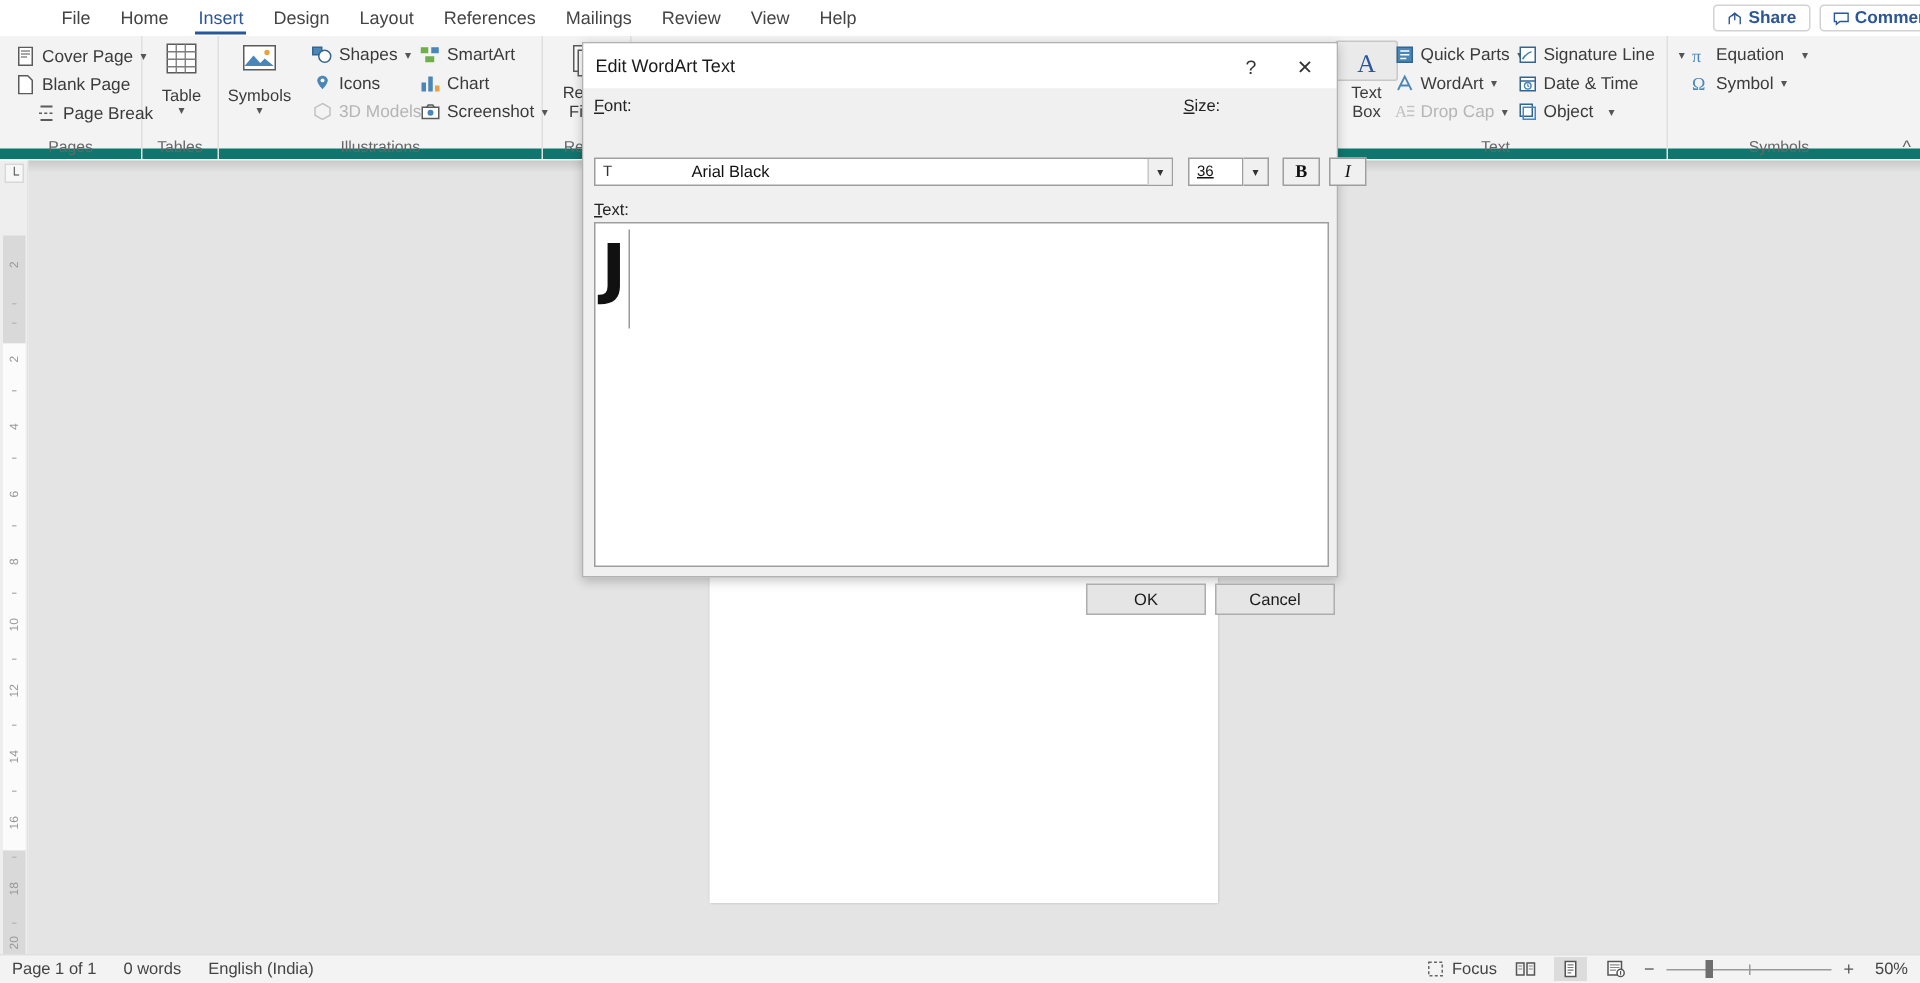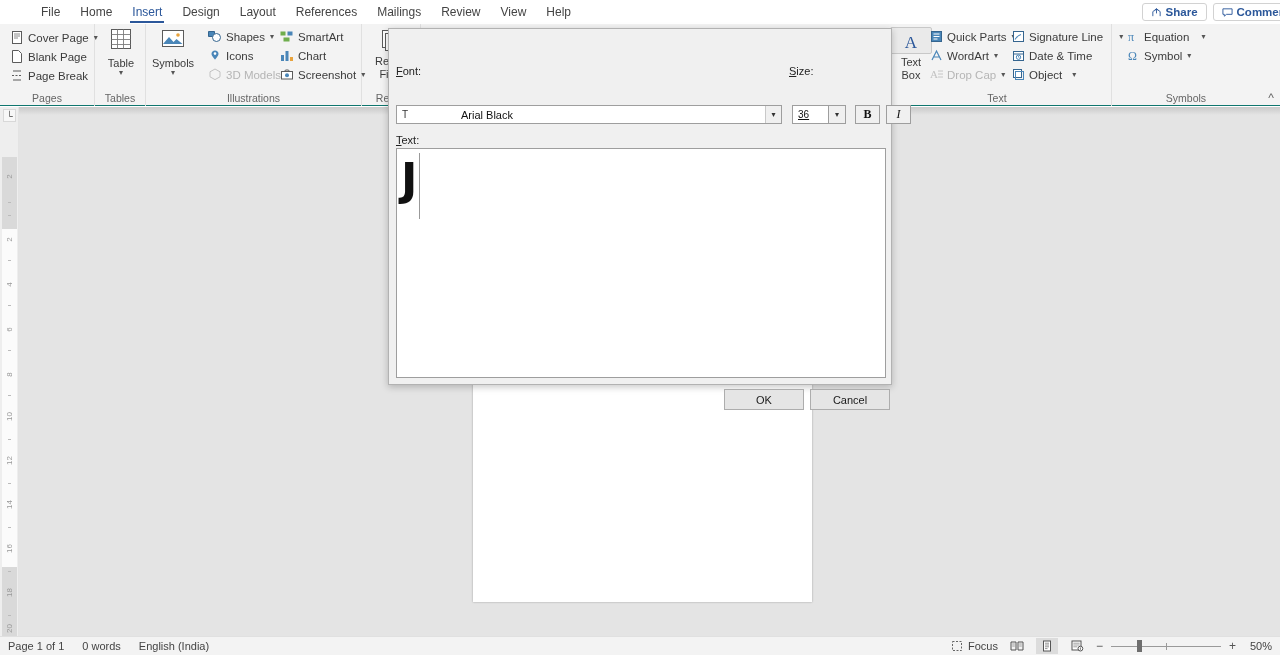--- a/index.html
+++ b/index.html
@@ -37,21 +37,21 @@
     border: 1px solid #d2d2d2; border-radius: 3px;
     background: #fff; font-size: 11.5px; color: #2b579a; font-weight: bold;
     white-space: nowrap;
   }
   .hdr-btn svg { display: block; }
 
   
   .ribbon {
     position: absolute; top: 24px; left: 0; width: 1280px; height: 82px;
     background: #f3f3f3;
-    border-bottom: 1px solid #0f766e;
+    border-bottom: 7px solid #0f766e;
   }
   .rgroup {
     position: absolute; top: 0; height: 82px;
     border-right: 1px solid #e0e0e0;
   }
   .rgroup:last-child { border-right: none; }
   .rglabel {
     position: absolute; bottom: 2px; left: 0; right: 0;
     text-align: center; font-size: 10.5px; color: #666;
   }
@@ -279,21 +279,21 @@
         <span class="caret">▾</span>
       </div>
       <div class="smallitem" style="left:10px; top:23px;">
         <span class="ico">
           <svg width="12" height="13" viewBox="0 0 12 13">
               <path d="M1.5 0.5h6l3 3v9h-9z" fill="#fff" stroke="#5b5b5b"></path>
             </svg>
         </span>
         <span>Blank Page</span>
       </div>
-      <div class="smallitem" style="left:10px; top:42px;">
+      <div class="smallitem" style="left:24px; top:42px;">
         <span class="ico">
           <svg width="12" height="13" viewBox="0 0 12 13">
               <path d="M2 2h8M2 11h8" stroke="#5b5b5b" stroke-width="1.2"></path>
               <path d="M1 6.5h10" stroke="#5b5b5b" stroke-width="1" stroke-dasharray="2 1.5"></path>
             </svg>
         </span>
         <span>Page Break</span>
       </div>
       <div class="rglabel">Pages</div>
     </div>
@@ -575,20 +575,26 @@
         <span class="zoom-rail"></span>
         <span class="zoom-mid"></span>
         <span class="zoom-thumb"></span>
       </span>
       <span class="zoom-sign">+</span>
       <span class="zoom-pct">50%</span>
     </div>
   </div>
 
   <div class="dlg">
+    <div class="dlg-title">
+      <span class="t">Edit WordArt Text</span>
+      <span class="sp"></span>
+      <span class="dlg-btn-q">?</span>
+      <span class="dlg-btn-x">✕</span>
+    </div>
     <div class="dlg-body">
 
       <span class="lbl-font"><span class="u">F</span><span>ont:</span></span>
 
       <span class="lbl-size"><span class="u">S</span><span>ize:</span></span>
 
       <div class="fontfield">
         <span class="fico">T</span>
         <span class="fval">Arial Black</span>
         <span class="combo-arrow">▾</span>

